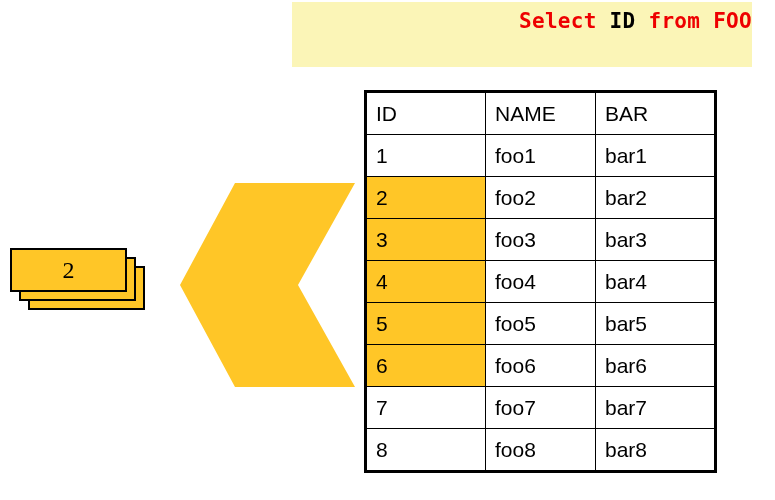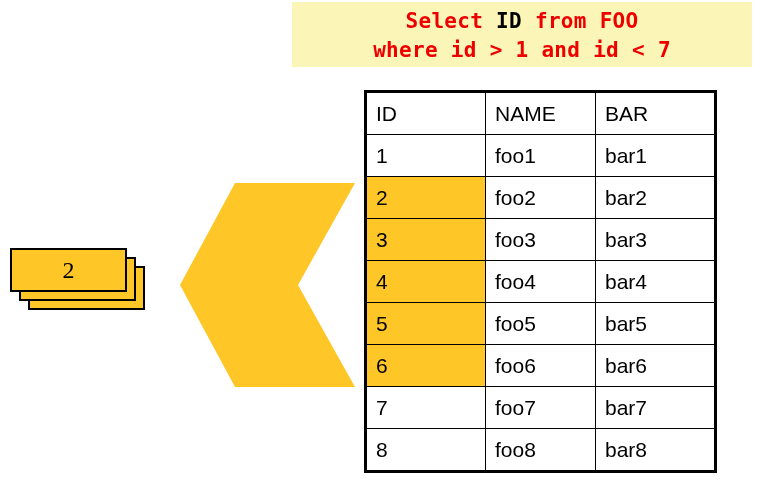--- a/index.html
+++ b/index.html
@@ -25,21 +25,21 @@
     height: 65px;
     background: #fbf5b7;
     box-sizing: border-box;
     padding-top: 5px;
   }
   .query-line {
     font-family: "DejaVu Sans Mono", "Liberation Mono", monospace;
     font-size: 21px;
     font-weight: bold;
     color: #ee0000;
-    text-align: center;
+    text-align: right;
     line-height: 29px;
     white-space: pre;
     letter-spacing: 0.3px;
   }
   .kw-black { color: #000000; }
 
   
   #result-table {
     position: absolute;
     left: 364px;
@@ -107,21 +107,20 @@
     font-size: 24px;
     color: #000000;
     pointer-events: none;
   }
 </style>
 </head>
 <body>
 
 <div id="query-banner">
   <div class="query-line"><span>Select </span><span class="kw-black">ID</span><span> from FOO</span></div>
-  <div class="query-line">where id &gt; 1 and id &lt; 7</div>
 </div>
 
 <table id="result-table">
   <colgroup>
     <col class="col-id">
     <col class="col-name">
     <col class="col-bar">
   </colgroup>
   <tbody>
     <tr>

